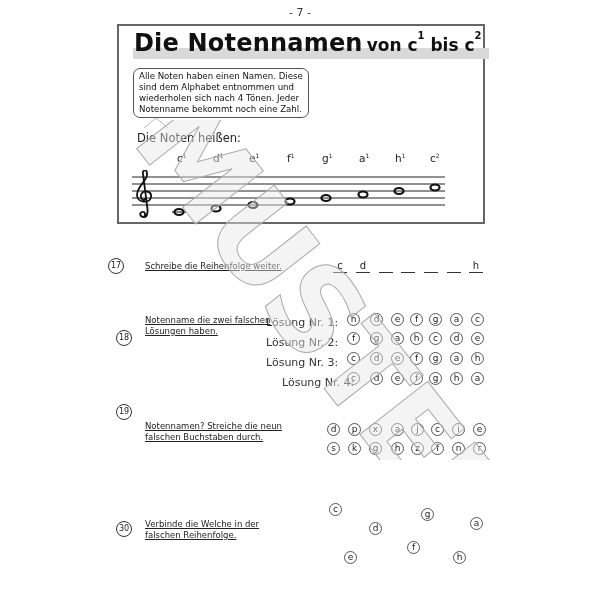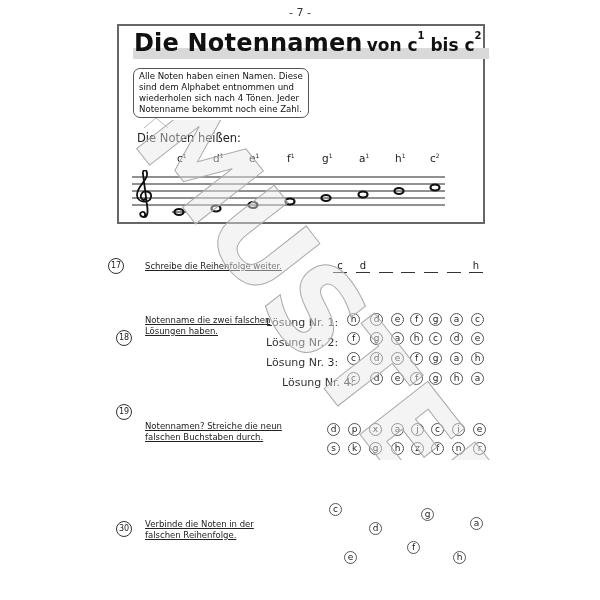--- a/index.html
+++ b/index.html
@@ -166,21 +166,21 @@
   <div class="abs circ" style="left:369px;top:442px">g</div>
   <div class="abs circ" style="left:391px;top:442px">h</div>
   <div class="abs circ" style="left:411px;top:442px">z</div>
   <div class="abs circ" style="left:431px;top:442px">f</div>
   <div class="abs circ" style="left:452px;top:442px">n</div>
   <div class="abs circ" style="left:473px;top:442px">r</div>
 </div>
 
 <div class="abs qnum" style="left:116px;top:521px">30</div>
 <div class="abs qtext" style="left:145px;top:519px">
-  <div>Verbinde die Noten in der</div>
+  <div>Verbinde die Welche in der</div>
   <div>falschen Reihenfolge.</div>
 </div>
 <div>
   <div class="abs circ" style="left:329px;top:503px">c</div>
   <div class="abs circ" style="left:369px;top:522px">d</div>
   <div class="abs circ" style="left:421px;top:508px">g</div>
   <div class="abs circ" style="left:470px;top:517px">a</div>
   <div class="abs circ" style="left:407px;top:541px">f</div>
   <div class="abs circ" style="left:344px;top:551px">e</div>
   <div class="abs circ" style="left:453px;top:551px">h</div>

